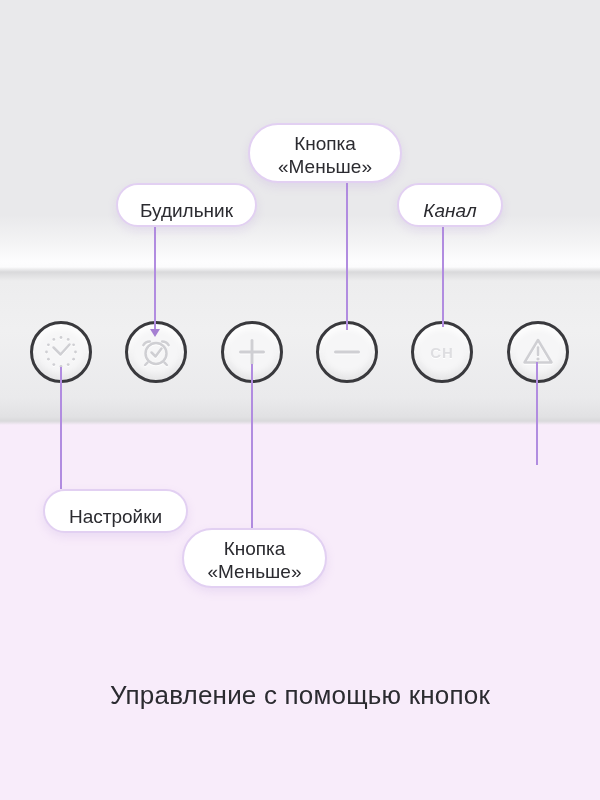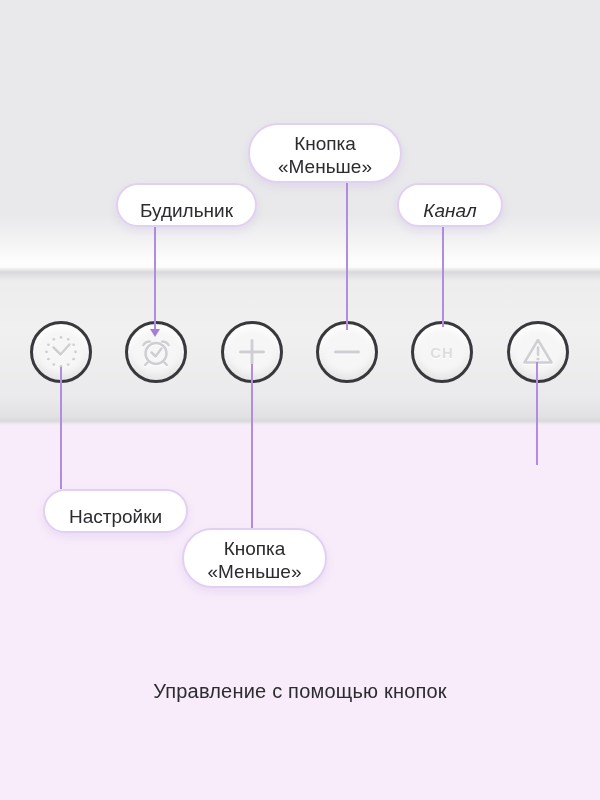--- a/index.html
+++ b/index.html
@@ -46,21 +46,21 @@
     position:absolute;box-sizing:border-box;background:#ffffff;
     border:2px solid #e2d0f2;border-radius:24px;
     box-shadow:0 4px 10px rgba(170,130,210,.16);
     display:flex;align-items:flex-end;justify-content:center;text-align:center;
     font-size:19px;line-height:1.25;color:#2b2b30;padding:2px 14px;z-index:5;
   }
   .bubble.two-line{border-radius:30px;}
   .bubble.one-line{white-space:nowrap;}
   .title{
     position:absolute;left:0;right:0;top:680px;text-align:center;
-    font-size:20px;color:#2b2b30;z-index:3;letter-spacing:.2px;
+    font-size:26px;color:#2b2b30;z-index:3;letter-spacing:.2px;
   }
 </style>
 </head>
 <body>
 
 <div class="stage">
   <div class="bg"></div>
 
   <div class="btn" style="left:30px;">
     <svg width="40" height="40" viewBox="0 0 40 40">

